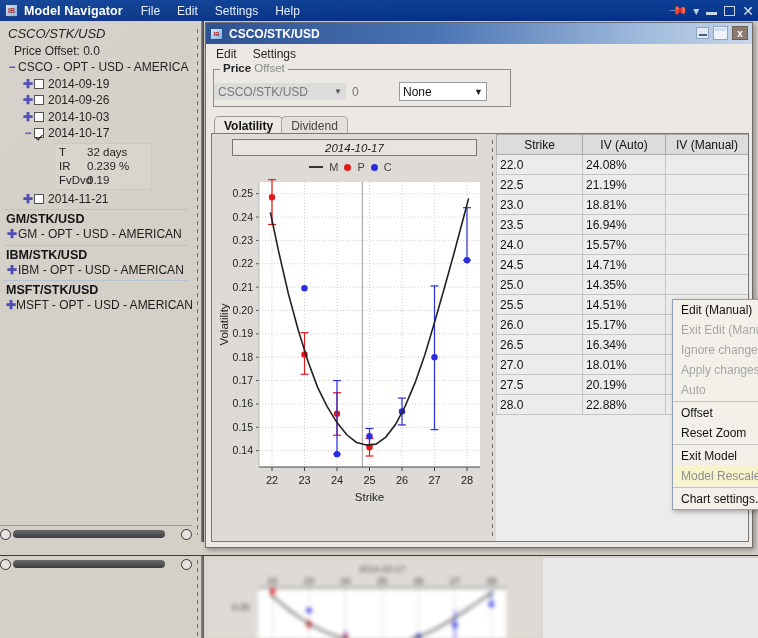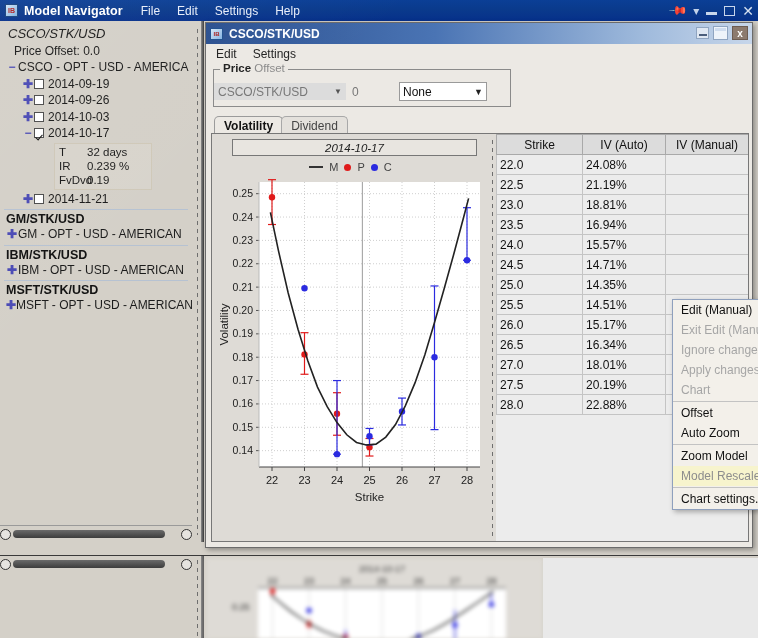--- a/index.html
+++ b/index.html
@@ -609,32 +609,32 @@
         <div class="mi disabled">
           <span>Exit Edit (Manual)</span>
         </div>
         <div class="mi disabled">
           <span>Ignore changes</span>
         </div>
         <div class="mi disabled">
           <span>Apply changes</span>
         </div>
         <div class="mi disabled">
-          <span>Chart</span>
+          <span>Auto</span>
         </div>
         <div class="sep"></div>
         <div class="mi">
           <span>Offset</span>
         </div>
         <div class="mi">
-          <span>Auto Zoom</span>
+          <span>Reset Zoom</span>
         </div>
         <div class="sep"></div>
         <div class="mi">
-          <span>Zoom Model</span>
+          <span>Exit Model</span>
         </div>
         <div class="mi hl">
           <span>Model Rescale</span>
         </div>
         <div class="sep"></div>
         <div class="mi">
           <span>Chart settings...</span>
         </div>
       </div>
 

